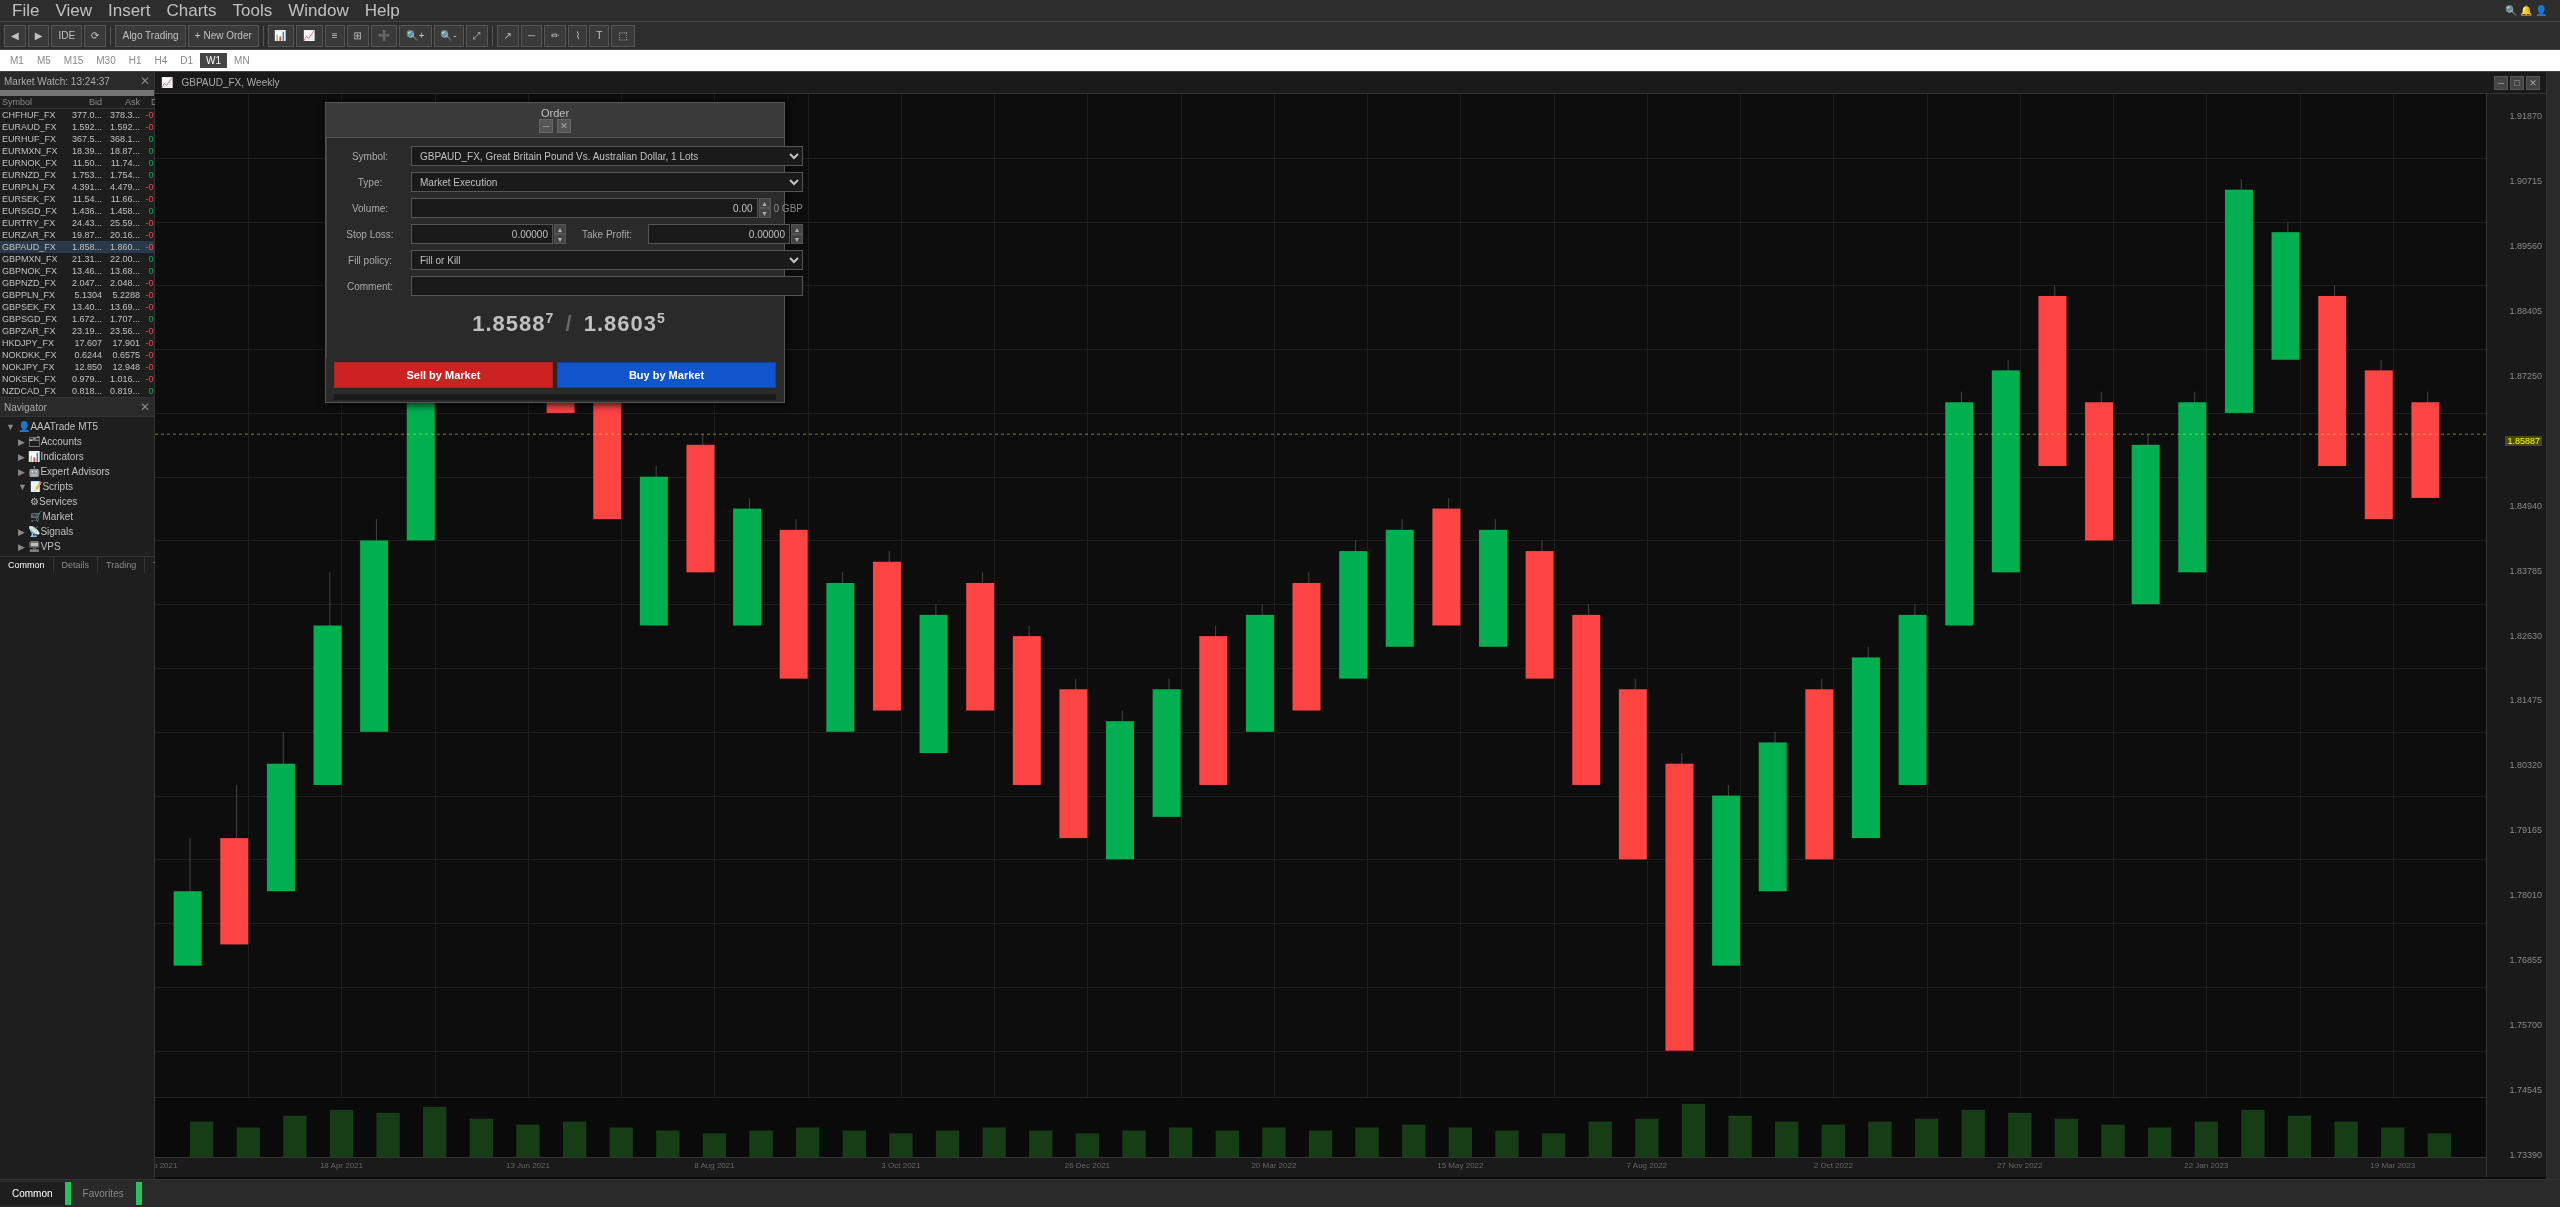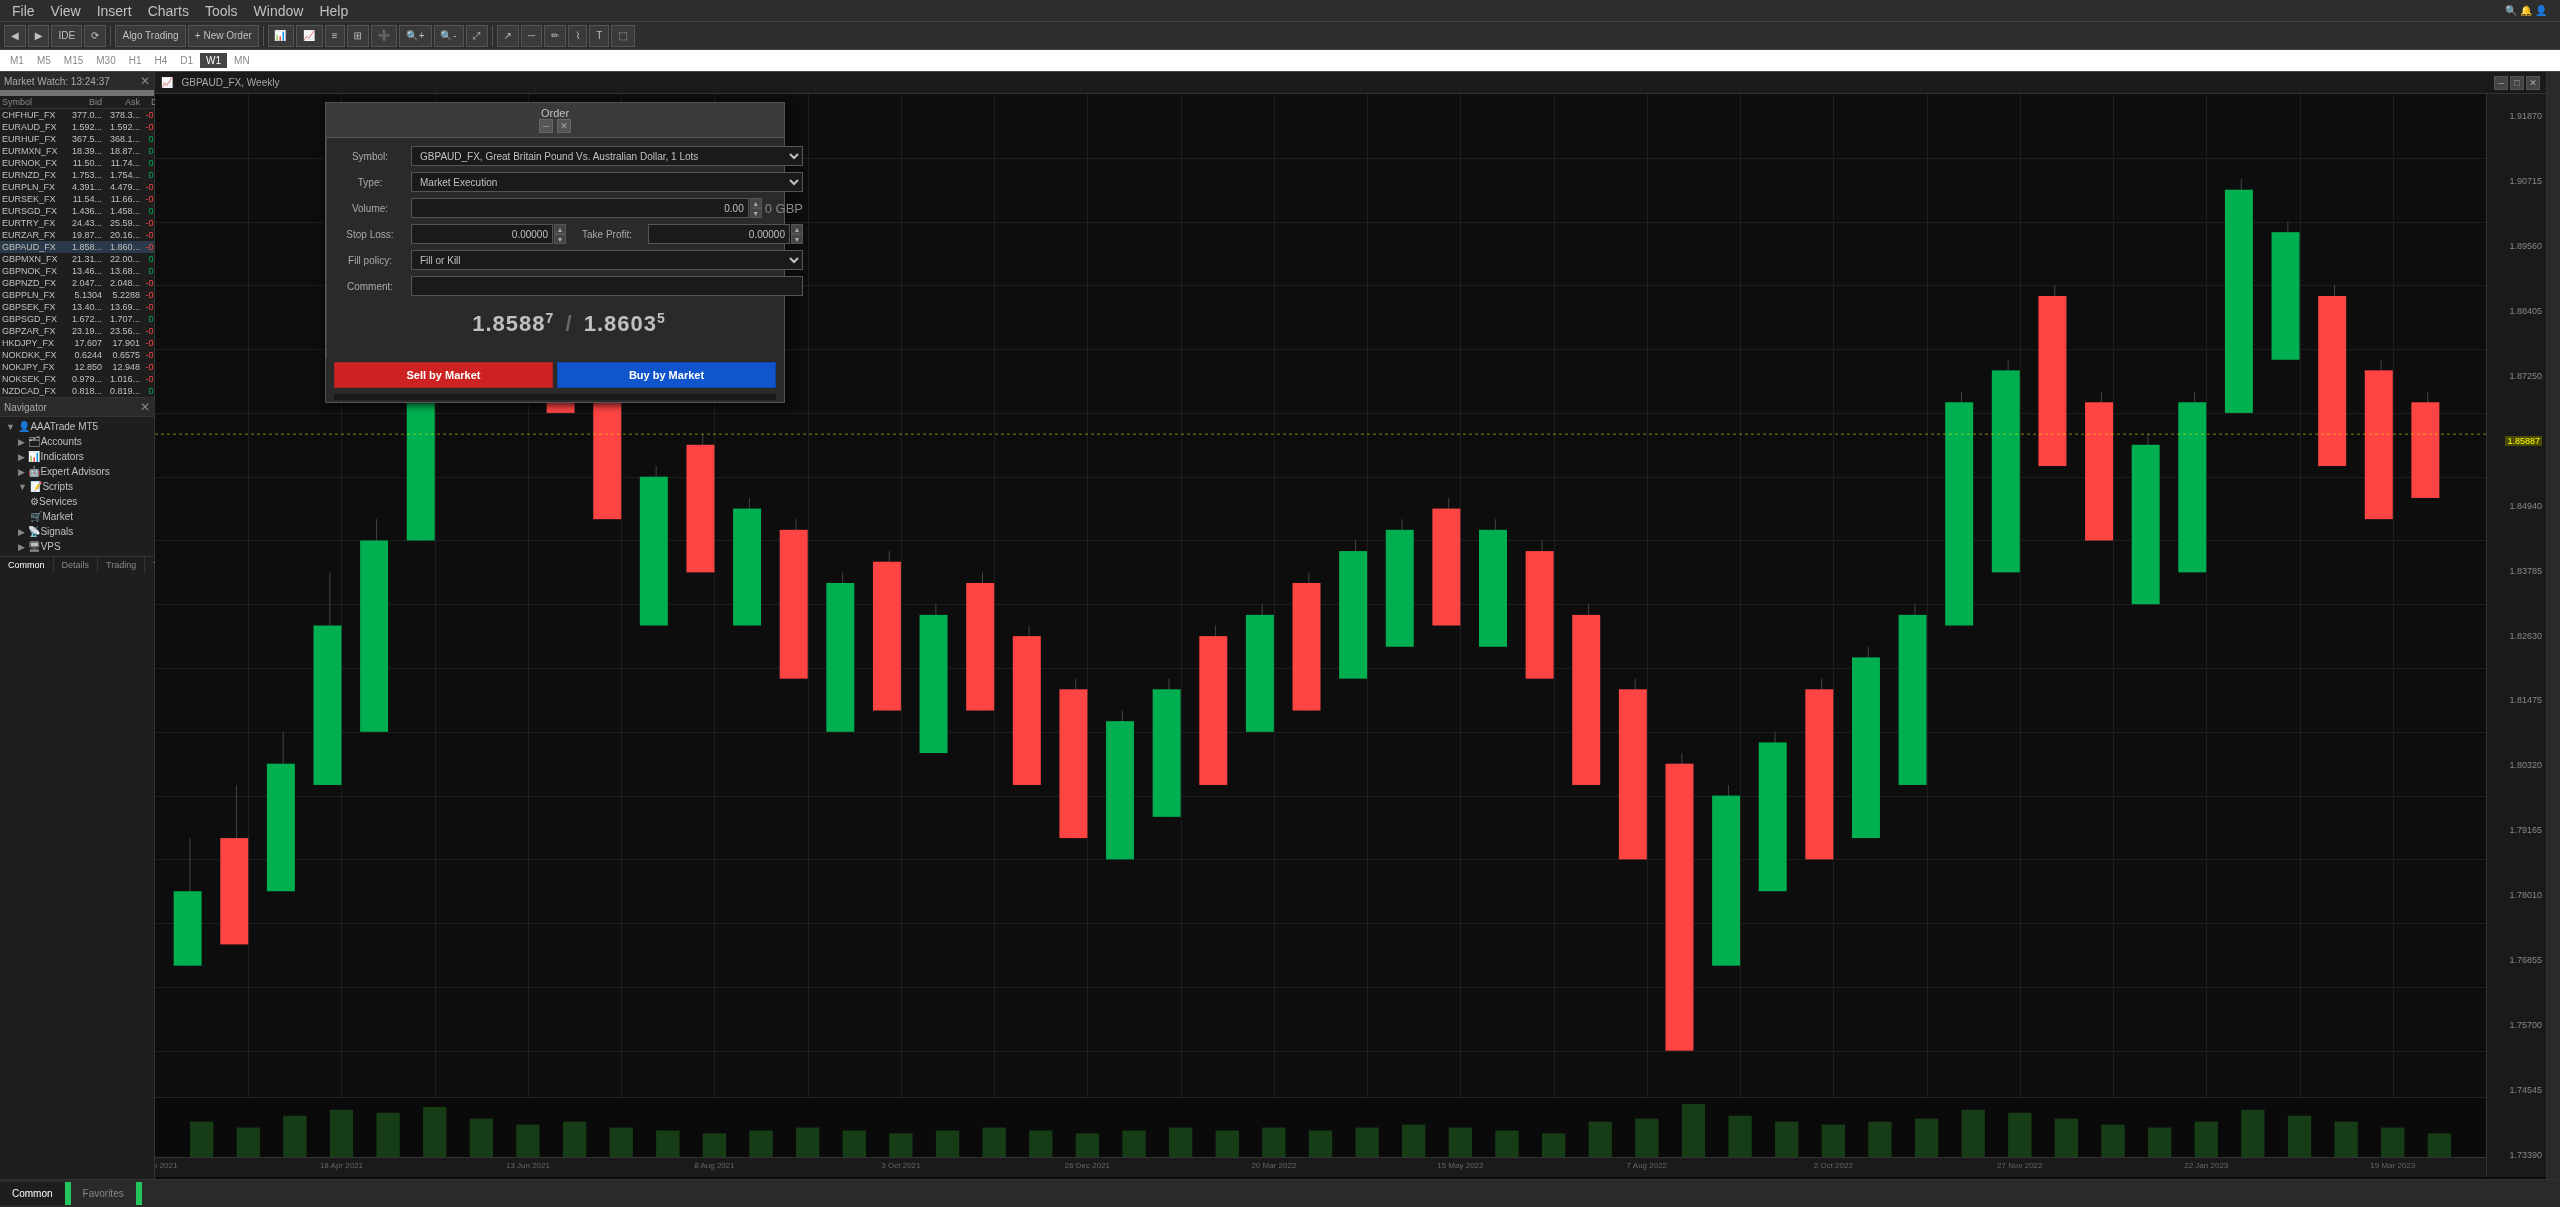--- a/index.html
+++ b/index.html
@@ -19,21 +19,21 @@
       height: 22px;
       display: flex;
       align-items: center;
       padding: 0 4px;
       border-bottom: 1px solid #444;
     }
     #menu-bar span {
       padding: 0 8px;
       color: #c0c0c0;
       cursor: pointer;
-      font-size: 14px;
+      font-size: 17px;
       line-height: 22px;
     }
 
     
     #toolbar {
       background: #2d2d2d;
       height: 28px;
       display: flex;
       align-items: center;
       padding: 0 4px;
@@ -372,21 +372,21 @@
       flex: 1;
       background: #1a1a1a;
       border: 1px solid #555;
       color: #c0c0c0;
       padding: 2px 4px;
       font-size: 10px;
       height: 20px;
       text-align: right;
     }
     .order-unit {
-      font-size: 13px;
+      font-size: 10px;
       color: #888;
       margin-left: 3px;
     }
     .spin-btns {
       display: flex;
       flex-direction: column;
       margin-left: 1px;
     }
     .spin-btn {
       width: 12px;

